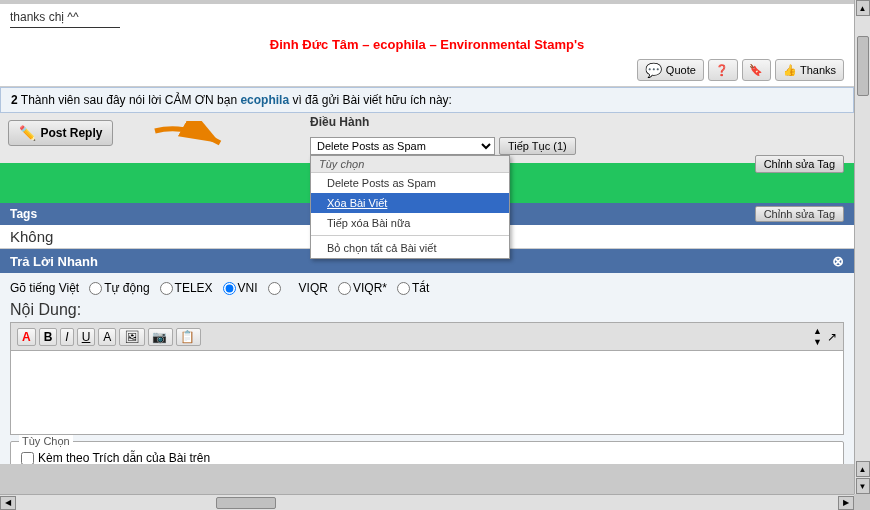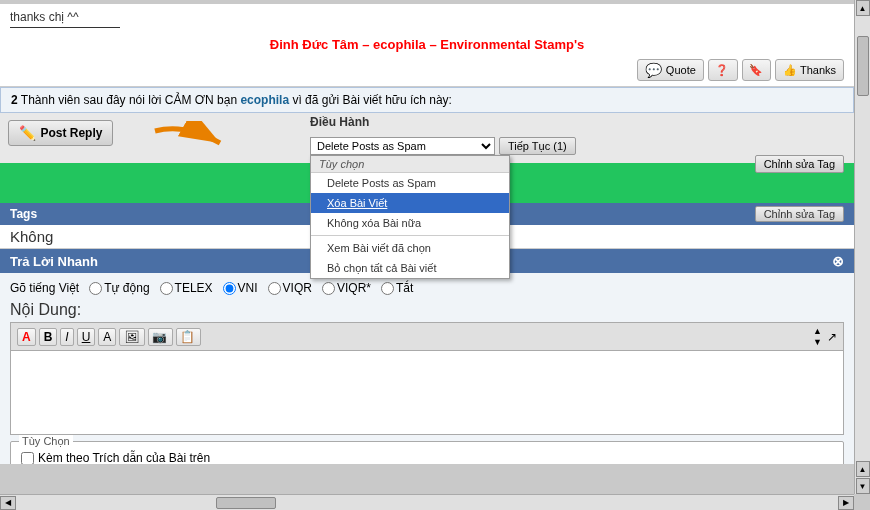--- a/index.html
+++ b/index.html
@@ -82,23 +82,22 @@
         </div>
       </div>
 
       
       <div style="position:absolute; left:310px; top:42px; z-index:200; background:white; border:1px solid #999; min-width:200px; box-shadow:2px 2px 4px rgba(0,0,0,0.3);">
         <div style="background:#e8e8e8; padding:2px 8px; font-style:italic; font-size:11px; color:#555; border-bottom:1px solid #ccc;">
           <span>Tùy chọn</span>
         </div>
         <div style="padding:4px 16px; font-size:11px; color:#333; cursor:pointer;">Delete Posts as Spam</div>
         <div style="padding:4px 16px; font-size:11px; background:#316ac5; color:white; cursor:pointer;text-decoration:underline;">Xóa Bài Viết</div>
-        <div style="padding:4px 16px; font-size:11px; color:#333; cursor:pointer;">Không xóa Bài nữa</div>
+        <div style="padding:4px 16px; font-size:11px; color:#333; cursor:pointer;">Tiếp xóa Bài nữa</div>
         <div style="border-top:1px solid #ccc; margin:2px 0;"></div>
-        <div style="padding:4px 16px; font-size:11px; color:#333; cursor:pointer;">Xem Bài viết đã chọn</div>
         <div style="padding:4px 16px; font-size:11px; color:#333; cursor:pointer;">Bỏ chọn tất cả Bài viết</div>
       </div>
 
       
       <button style="position:absolute; right:10px; top:42px; background:linear-gradient(to bottom,#f0f0f0,#d0d0d0);border:1px solid #999;border-radius:2px;padding:2px 8px;font-size:11px;cursor:pointer;z-index:200;">Chỉnh sửa Tag</button>
 
     </div>
 
     <div style="background:#4a6fa5; color:white; padding:3px 10px; font-size:12px; display:flex; justify-content:space-between; align-items:center; margin-top:40px;">
       <span style="font-weight:bold;">Tags</span>
@@ -122,21 +121,21 @@
               <span>Tự động</span>
           </label>
           <label style="display:flex;align-items:center;gap:2px;">
             <input type="radio" name="viet" style=""> 
               <span>TELEX</span>
           </label>
           <label style="display:flex;align-items:center;gap:2px;">
             <input type="radio" name="viet" checked="" style=""> 
               <span>VNI</span>
           </label>
-          <label style="display:flex;align-items:center;gap:2px;">
+          <label style="display:flex;align-items:center;gap:18px;">
             <input type="radio" name="viet" style=""> 
               <span>VIQR</span>
           </label>
           <label style="display:flex;align-items:center;gap:2px;">
             <input type="radio" name="viet" style=""> 
               <span>VIQR*</span>
           </label>
           <label style="display:flex;align-items:center;gap:2px;">
             <input type="radio" name="viet" style=""> 
               <span>Tắt</span>

